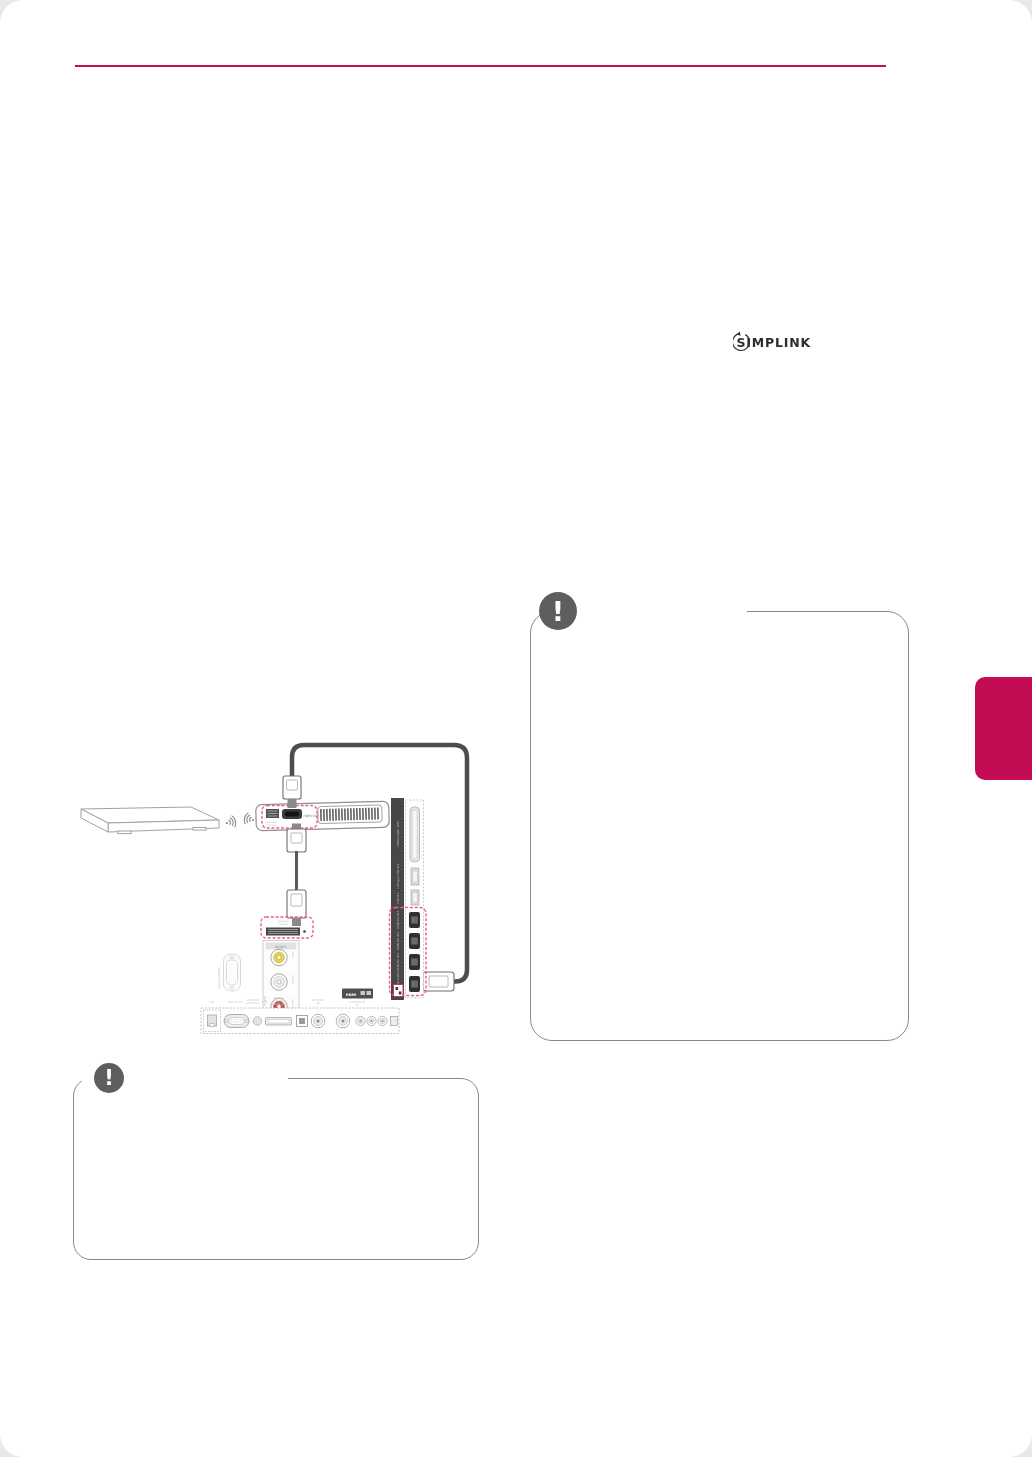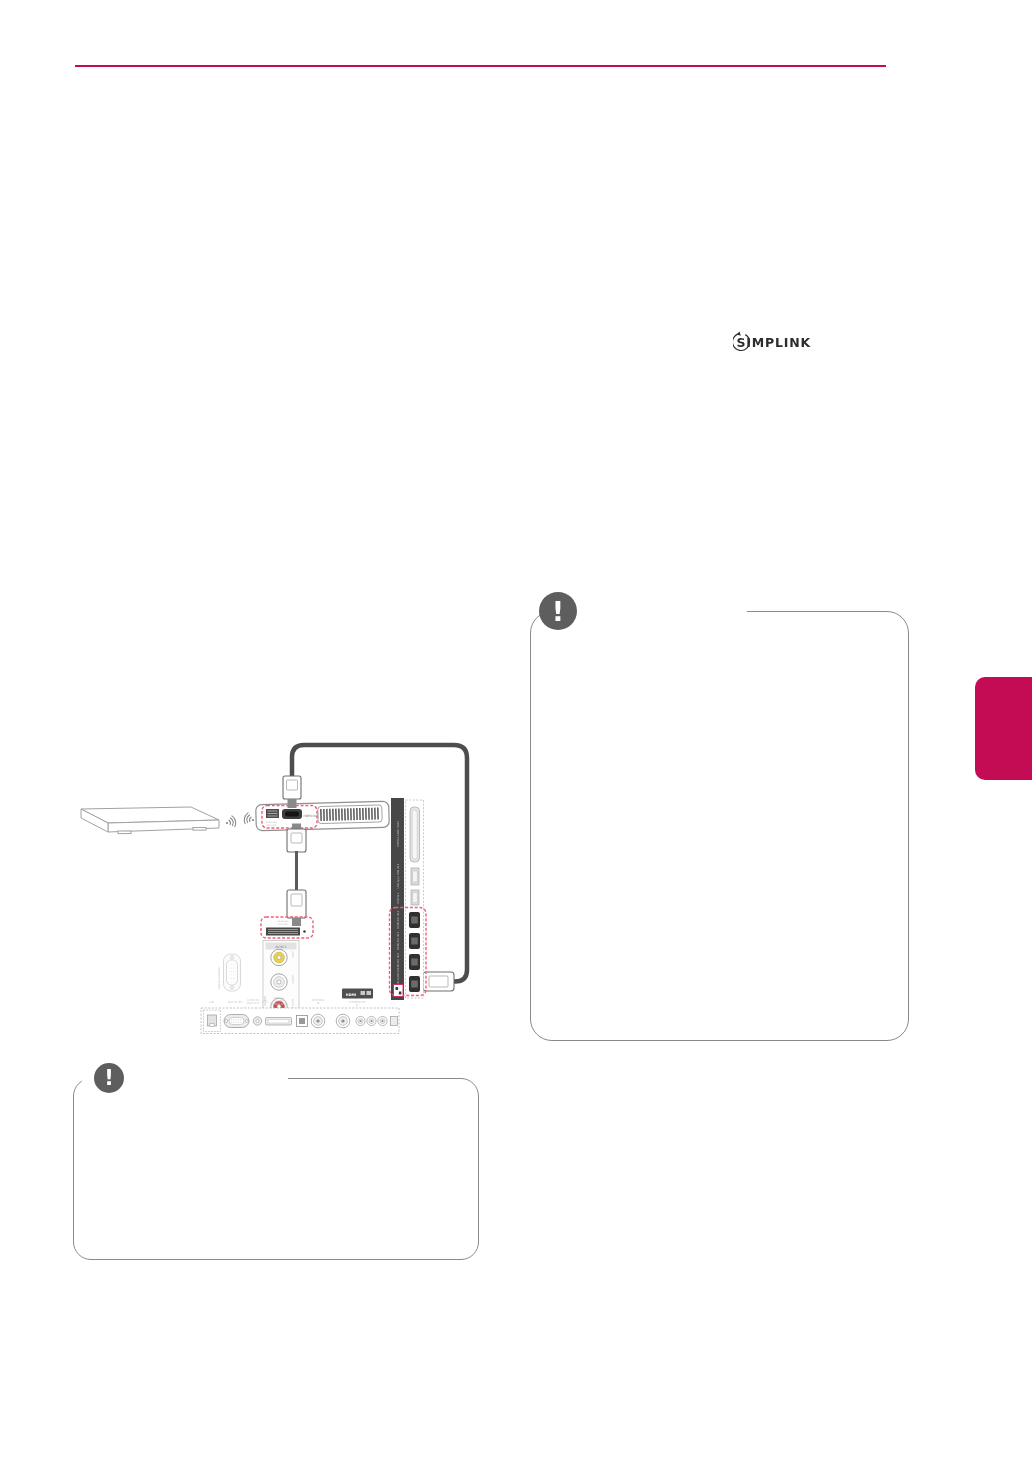--- a/index.html
+++ b/index.html
@@ -1,18 +1,18 @@
 <!DOCTYPE html>
 <html><head>
 <meta charset="utf-8">
 <style>
   html,body{margin:0;padding:0;background:#e9e9e9;}
   .page{
     position:relative;width:1032px;height:1457px;background:#ffffff;
-    margin:0 auto;overflow:hidden;font-family:"DejaVu Sans",sans-serif;
+    margin:0 auto;overflow:hidden;font-family:"DejaVu Sans",sans-serif;border-radius:23px;
   }
   .top-rule{position:absolute;left:75px;top:65px;width:811px;height:2px;background:#c30c54;}
   .side-tab{position:absolute;left:975px;top:677px;width:57px;height:103px;background:#c30c54;border-radius:10px 0 0 10px;}
   .simplink{position:absolute;left:733px;top:329px;width:90px;height:26px;}
   .logo-text{font-family:"DejaVu Sans",sans-serif;font-weight:bold;font-size:12.5px;letter-spacing:0.8px;fill:#2d2d2d;}
   .note-box{position:absolute;border:1.5px solid #8a8a8a;background:#ffffff;}
   .note-box .gap{position:absolute;background:#ffffff;height:6px;top:-3px;}
   .note-box.right{left:530px;top:611px;width:377px;height:428px;border-radius:22px;}
   .note-box.right .gap{left:4px;width:212px;}
   .note-box.left{left:73px;top:1078px;width:404px;height:180px;border-radius:18px;}

